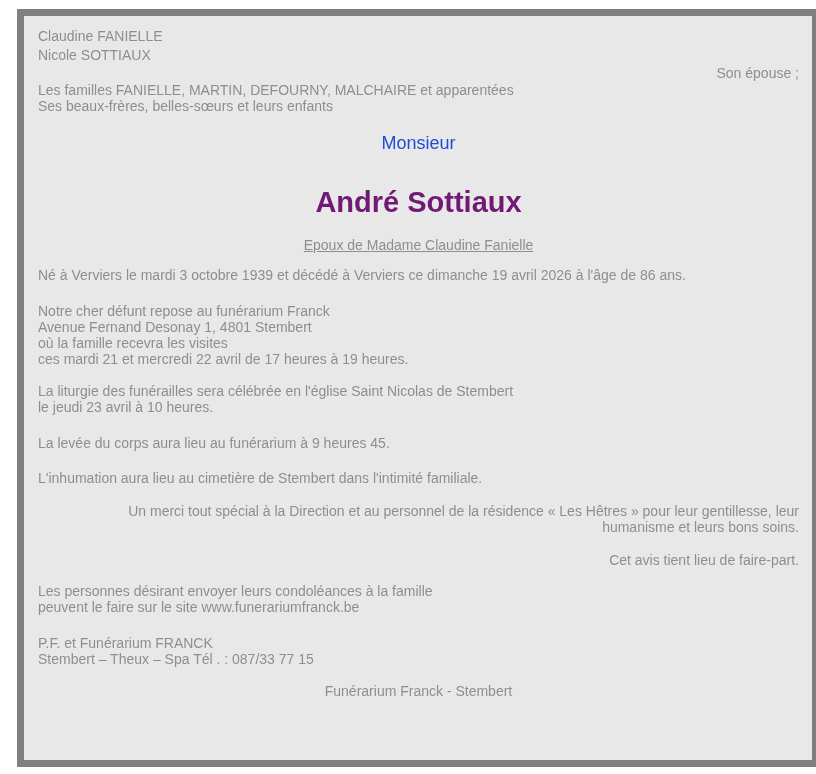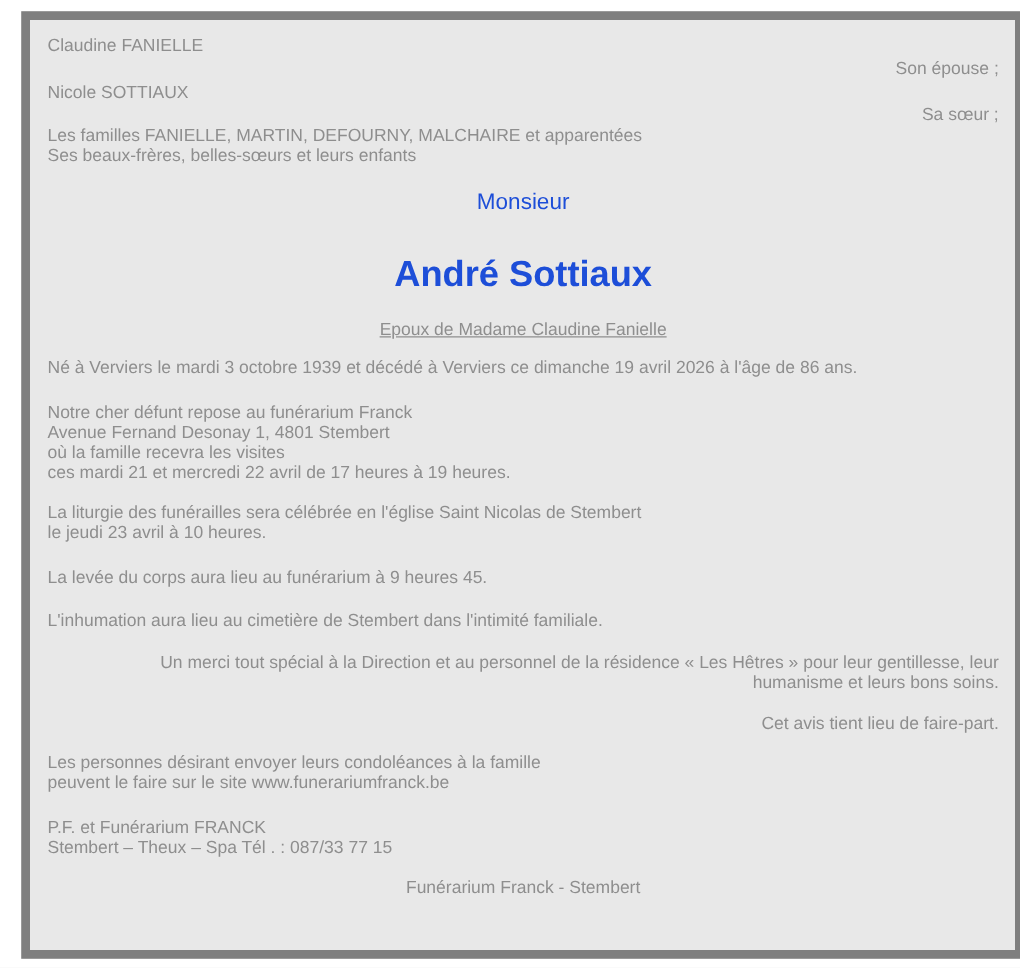--- a/index.html
+++ b/index.html
@@ -30,45 +30,44 @@
   .salutation {
     font-size: 18px;
     line-height: 21px;
     color: #1d4ed8;
     text-align: center;
   }
   .deceased-title {
     font-size: 29px;
     line-height: 33px;
     font-weight: bold;
-    color: #1d4ed8;
+    color: #701a75;
     text-align: center;
   }
   .mt1  { margin-top: 1px; }
   .mt2  { margin-top: 2px; }
   .mt3  { margin-top: 3px; }
   .mt14 { margin-top: 14px; }
   .mt15 { margin-top: 15px; }
   .mt16 { margin-top: 16px; }
   .mt17 { margin-top: 17px; text-align: right; }
   .mt18 { margin-top: 18px; text-decoration: underline; }
   .mt19 { margin-top: 19px; }
   .mt20 { margin-top: 20px; }
   .mt32 { margin-top: 32px; }
 </style>
 </head>
 <body>
 
 <div class="frame">
 
   <div class="ln">Claudine FANIELLE</div>
+  <div class="ln mt3">Nicole SOTTIAUX</div>
+
   <div class="ln right mt2">Son épouse ;</div>
-
-  <div class="ln mt3">Nicole SOTTIAUX</div>
-  <div class="ln right mt2">Sa sœur ;</div>
 
   <div>
     <div class="ln mt1">Les familles FANIELLE, MARTIN, DEFOURNY, MALCHAIRE et apparentées</div>
     <div class="ln">Ses beaux-frères, belles-sœurs et leurs enfants</div>
   </div>
 
 
   <div class="salutation mt19">Monsieur</div>
 
   <div class="deceased-title mt32">André Sottiaux</div>

